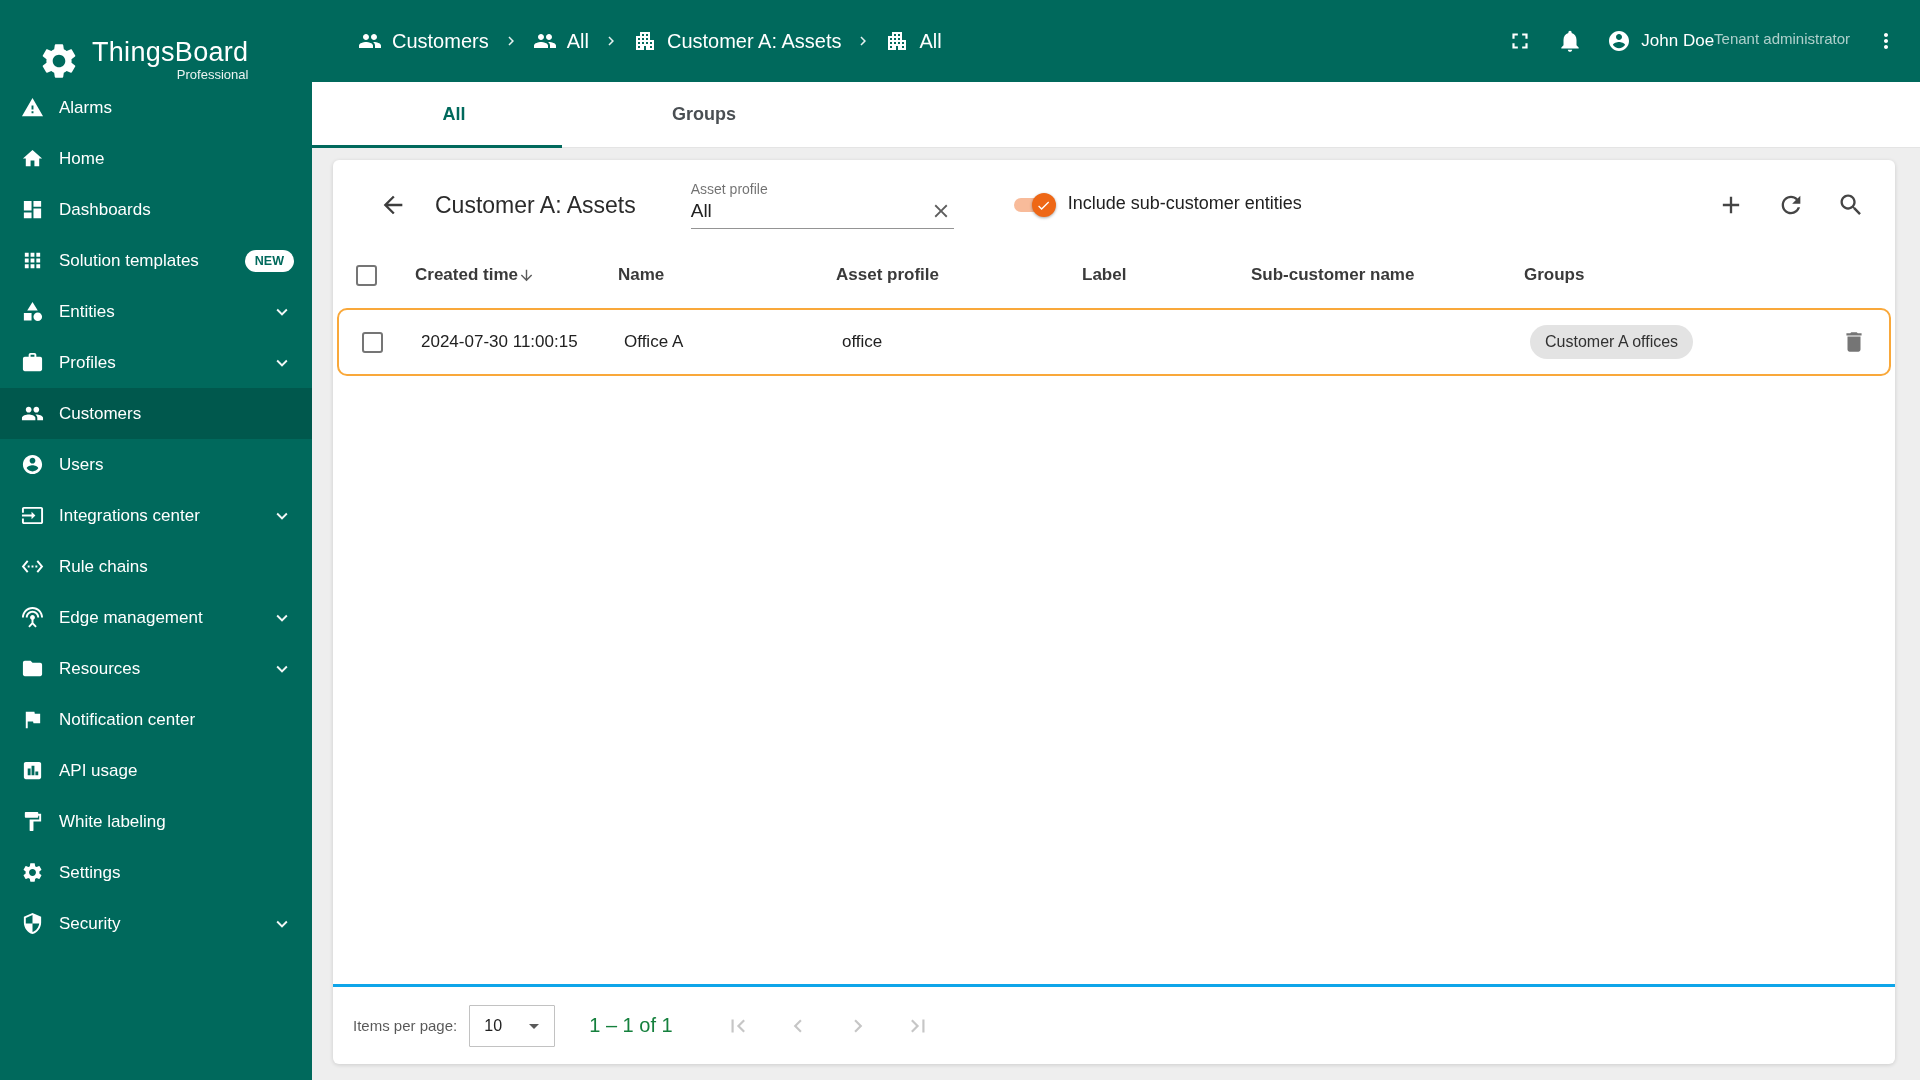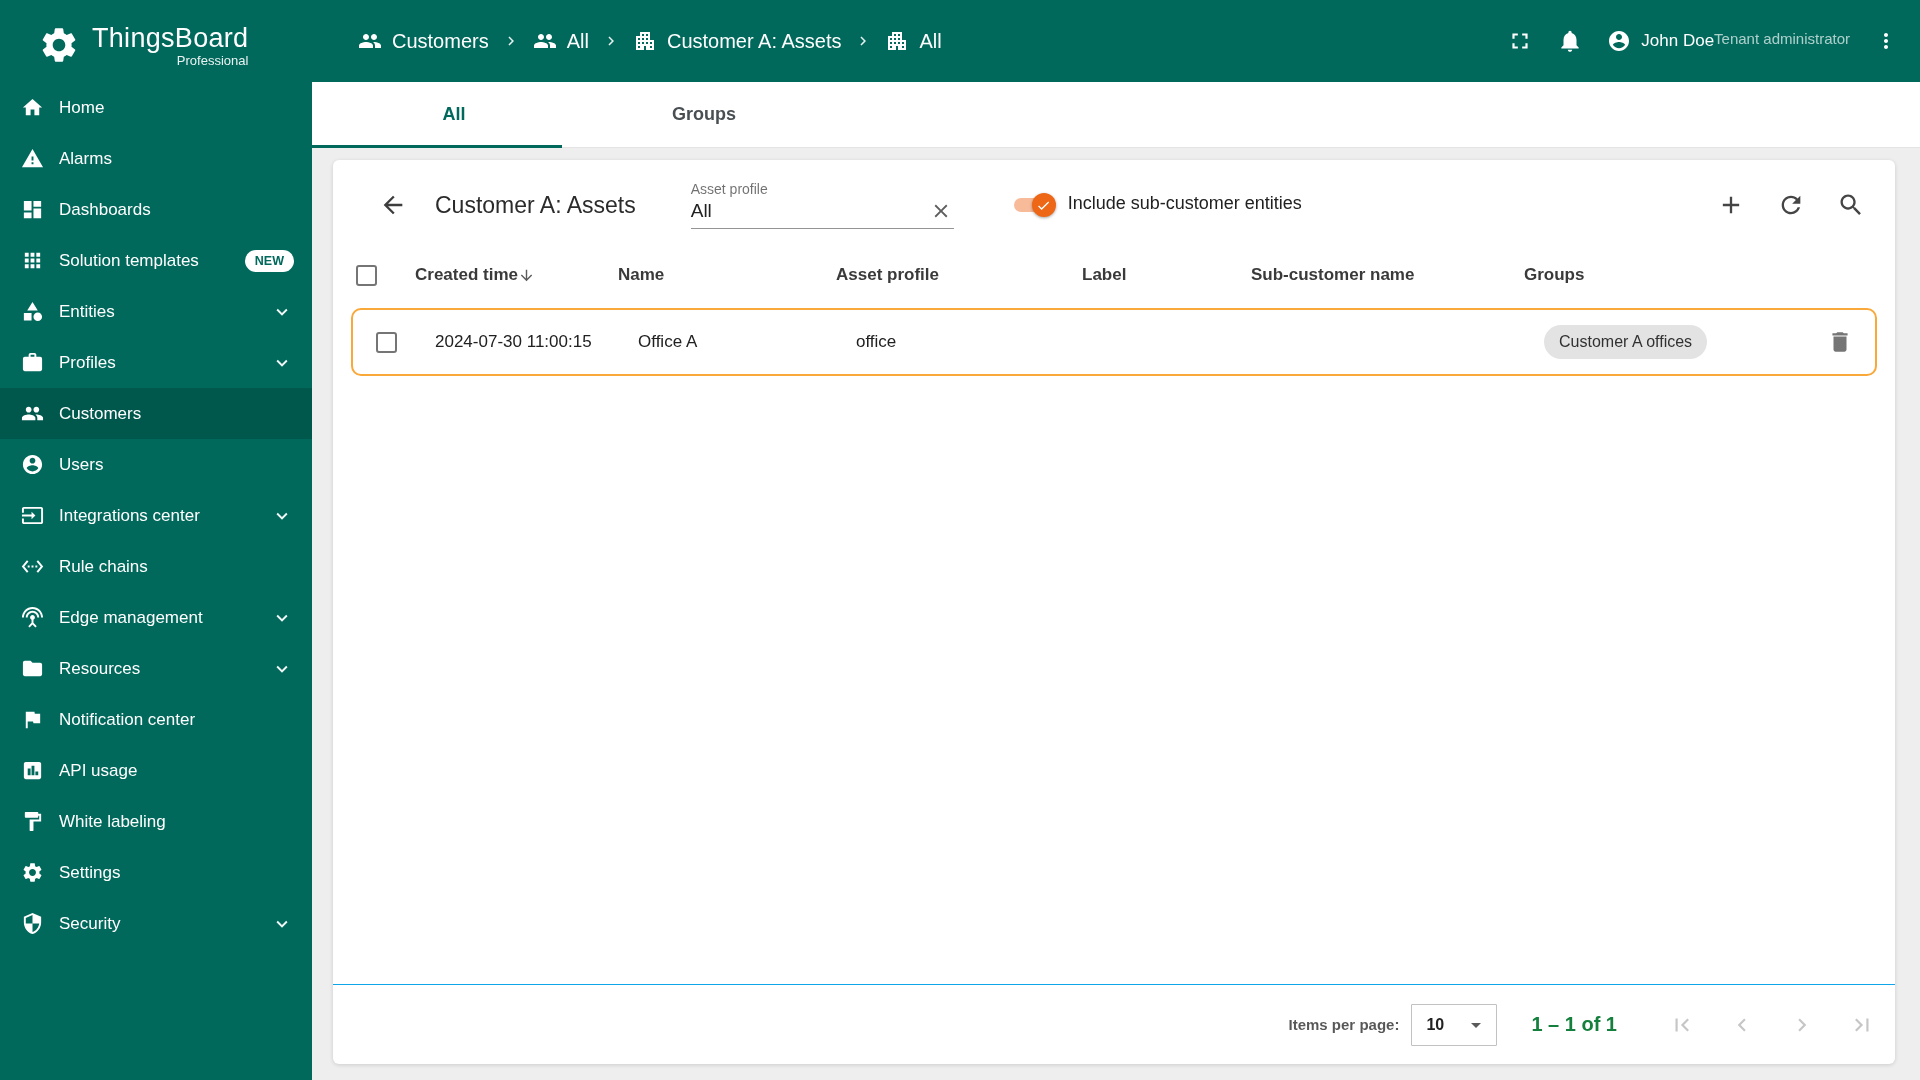--- a/index.html
+++ b/index.html
@@ -2,21 +2,21 @@
 <html><head>
 <meta charset="utf-8">
 <style>
   * { box-sizing: border-box; margin: 0; padding: 0; }
   html,body { width:1920px; height:1080px; overflow:hidden; }
   body { font-family:"Liberation Sans","DejaVu Sans",sans-serif; background:#eeeeee; }
   .app { display:flex; width:1920px; height:1080px; }
 
   
   .sidebar { width:312px; min-width:312px; background:#00695c; color:#fff; display:flex; flex-direction:column; }
-  .logo-area { height:82px; min-height:82px; display:flex; align-items:center; padding:8px 20px 0 38px; gap:12px; }
+  .logo-area { height:82px; min-height:82px; display:flex; align-items:flex-end; padding:8px 20px 0 38px; gap:12px; }
   .logo-texts { display:flex; flex-direction:column; align-items:flex-end; }
   .logo-name { font-size:27px; font-weight:500; letter-spacing:.3px; }
   .logo-sub { font-size:13px; opacity:.92; margin-top:-1px; }
   .nav { display:flex; flex-direction:column; }
   .nav-item { height:51px; display:flex; align-items:center; padding:0 18px 0 20px; gap:15px; font-size:17px; cursor:pointer; }
   .nav-item.active { background:rgba(0,0,0,0.16); }
   .nav-ic { display:inline-flex; width:24px; justify-content:center; color:#fff; }
   .nav-label { white-space:nowrap; }
   .chev { margin-left:auto; opacity:.95; }
   .nav-badge { margin-left:auto; background:#ffffff; color:#00695c; font-size:12.5px; font-weight:bold; padding:4px 10px; border-radius:12px; }
@@ -60,26 +60,26 @@
   .toolbar-actions { margin-left:auto; display:flex; align-items:center; gap:32px; }
   .action-ic { display:inline-flex; color:#454545; cursor:pointer; }
 
   .grid { display:grid; grid-template-columns:66px 203px 218px 246px 169px 273px 1fr 70px; align-items:center; }
   .thead { height:66px; min-height:66px; font-size:17px; font-weight:bold; color:#3a3a3a; }
   .cell { padding-left:16px; white-space:nowrap; overflow:hidden; }
   .cell-center { display:flex; justify-content:center; }
   .sort-head { display:flex; align-items:center; cursor:pointer; }
   .sort-ic { display:inline-flex; color:#5c5c5c; }
   .checkbox { width:21px; height:21px; border:2px solid #757575; border-radius:3px; background:#fff; cursor:pointer; }
-  .trow { height:68px; min-height:68px; margin:0 18px; border:2.5px solid #f9a83a; border-radius:10px; font-size:17px; color:#212121; background:#fff; }
+  .trow { height:68px; min-height:68px; margin:0 4px; border:2.5px solid #f9a83a; border-radius:10px; font-size:17px; color:#212121; background:#fff; }
   .chip { display:inline-block; background:#e3e3e3; color:#313131; border-radius:17px; padding:8px 15px; font-size:16px; cursor:pointer; }
   .row-del { display:inline-flex; color:#757575; cursor:pointer; }
   .tbody-space { flex:1; }
 
-  .paginator { height:80px; min-height:80px; display:flex; align-items:center; justify-content:flex-end; padding:0 20px; color:rgba(0,0,0,.66); font-size:15px; border-top:1px solid #0ea5e9;font-weight:bold; }
+  .paginator { height:80px; min-height:80px; display:flex; align-items:center; padding:0 20px; color:rgba(0,0,0,.66); font-size:15px; border-top:3px solid #0ea5e9; }
   .pp-label { margin-right:12px; }
   .page-size { width:86px; height:42px; border:1px solid rgba(0,0,0,.24); border-radius:1px; display:flex; align-items:center; justify-content:space-between; padding:0 8px 0 14px; font-size:16px; color:#222; cursor:pointer; margin-right:34px; }
   .dd-ic { display:inline-flex; color:#5a5a5a; }
   .range { margin-right:52px; color:#15803d; font-size:20px; white-space:nowrap; }
   .pager { display:flex; align-items:center; gap:34px; }
   .pager-btn { display:inline-flex; color:#c6c6c6; cursor:pointer; }
 </style>
 </head>
 <body>
 
@@ -96,33 +96,33 @@
         <span class="logo-name">ThingsBoard</span>
         <span class="logo-sub">Professional</span>
       </span>
     </div>
 
     <nav class="nav">
 
       <div class="nav-item">
         <span class="nav-ic">
             <svg width="23" height="23" viewBox="0 0 24 24" fill="currentColor">
+              <path d="M1 21h22L12 2 1 21zm12-3h-2v-2h2v2zm0-4h-2v-4h2v4z"></path>
+            </svg>
+          </span>
+        <span class="nav-label">Alarms</span>
+      </div>
+
+      <div class="nav-item">
+        <span class="nav-ic">
+            <svg width="23" height="23" viewBox="0 0 24 24" fill="currentColor">
               <path d="M10 20v-6h4v6h5v-8h3L12 3 2 12h3v8z"></path>
             </svg>
           </span>
         <span class="nav-label">Home</span>
-      </div>
-
-      <div class="nav-item">
-        <span class="nav-ic">
-            <svg width="23" height="23" viewBox="0 0 24 24" fill="currentColor">
-              <path d="M1 21h22L12 2 1 21zm12-3h-2v-2h2v2zm0-4h-2v-4h2v4z"></path>
-            </svg>
-          </span>
-        <span class="nav-label">Alarms</span>
       </div>
 
       <div class="nav-item">
         <span class="nav-ic">
             <svg width="23" height="23" viewBox="0 0 24 24" fill="currentColor">
               <path d="M3 13h8V3H3v10zm0 8h8v-6H3v6zm10 0h8V11h-8v10zm0-18v6h8V3h-8z"></path>
             </svg>
           </span>
         <span class="nav-label">Dashboards</span>
       </div>

